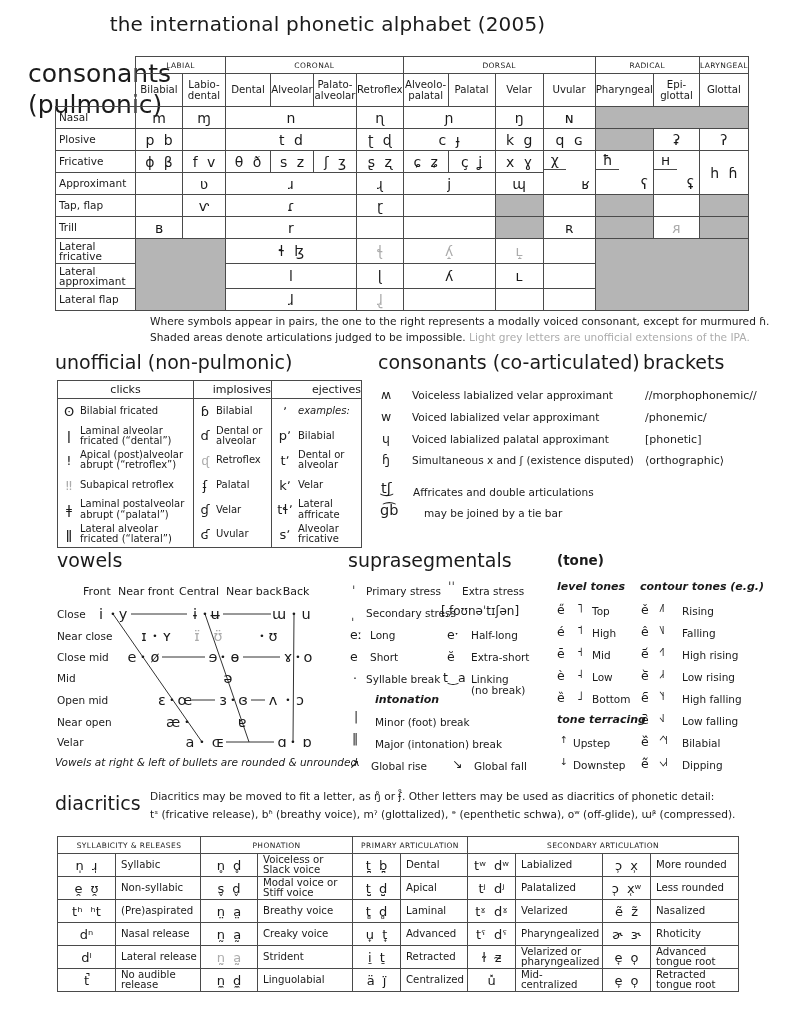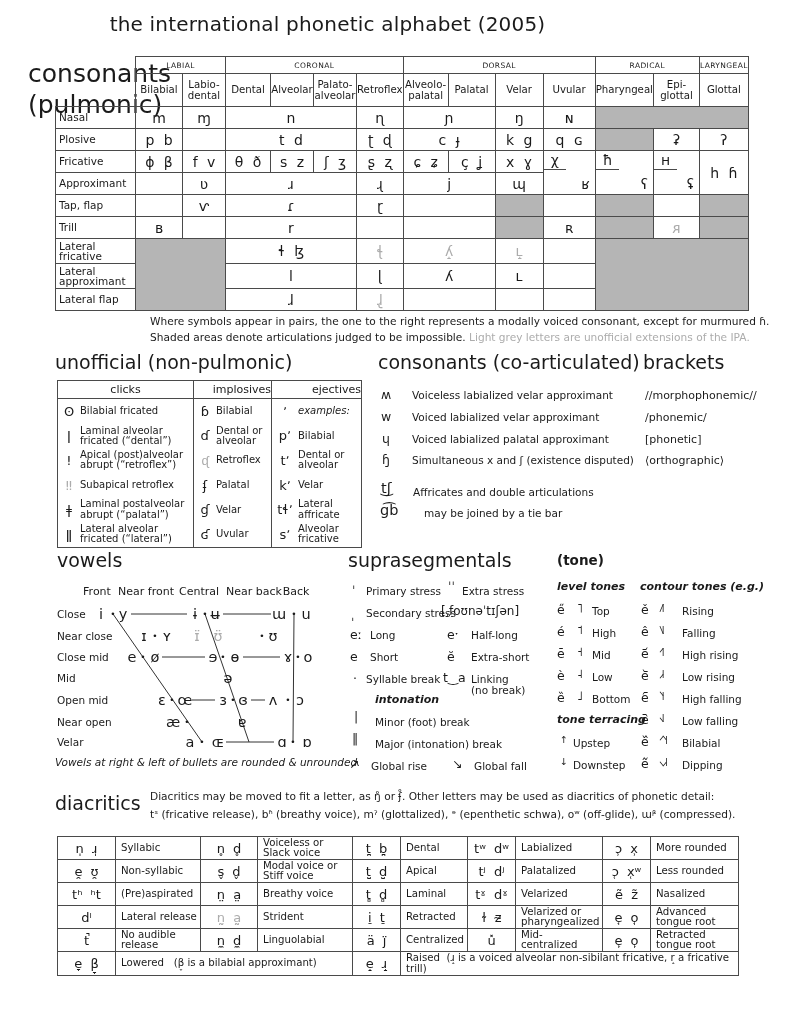--- a/index.html
+++ b/index.html
@@ -530,20 +530,26 @@
         <col style="width:57px">
         <col style="width:95px">
       <col style="width:48px">
         <col style="width:67px">
         <col style="width:48px">
         <col style="width:87px">
       <col style="width:48px">
         <col style="width:88px">
     </colgroup>
     <tbody>
+        <tr>
+      <th colspan="2">SYLLABICITY &amp; RELEASES</th>
+      <th colspan="2">PHONATION</th>
+      <th colspan="2">PRIMARY ARTICULATION</th>
+      <th colspan="4">SECONDARY ARTICULATION</th>
+    </tr>
     <tr style="height:23px">
       <td class="sym">n̩ ɹ̩</td>
           <td class="lbl">Syllabic</td>
       <td class="sym">n̥ d̥</td>
           <td class="lbl">Voiceless or
 Slack voice</td>
       <td class="sym">t̪ b̪</td>
           <td class="lbl">Dental</td>
       <td class="sym">tʷ dʷ</td>
           <td class="lbl">Labialized</td>
@@ -567,20 +573,32 @@
       <td class="sym">tʰ ʰt</td>
           <td class="lbl">(Pre)aspirated</td>
       <td class="sym">n̤ a̤</td>
           <td class="lbl">Breathy voice</td>
       <td class="sym">t̻ d̻</td>
           <td class="lbl">Laminal</td>
       <td class="sym">tˠ dˠ</td>
           <td class="lbl">Velarized</td>
       <td class="sym">ẽ z̃</td>
           <td class="lbl">Nasalized</td>
+    </tr>
+    <tr style="height:23px">
+      <td class="sym">dⁿ</td>
+          <td class="lbl">Nasal release</td>
+      <td class="sym">n̰ a̰</td>
+          <td class="lbl">Creaky voice</td>
+      <td class="sym">u̟ t̟</td>
+          <td class="lbl">Advanced</td>
+      <td class="sym">tˤ dˤ</td>
+          <td class="lbl">Pharyngealized</td>
+      <td class="sym">ɚ ɝ</td>
+          <td class="lbl">Rhoticity</td>
     </tr>
     <tr style="height:23px">
       <td class="sym">dˡ</td>
           <td class="lbl">Lateral release</td>
       <td class="sym gray">n̰̰ a̰̰</td>
           <td class="lbl">Strident</td>
       <td class="sym">i̠ t̠</td>
           <td class="lbl">Retracted</td>
       <td class="sym">ɫ z̴</td>
           <td class="lbl">Velarized or
@@ -597,22 +615,16 @@
           <td class="lbl">Linguolabial</td>
       <td class="sym">ä j̈</td>
           <td class="lbl">Centralized</td>
       <td class="sym">u̽</td>
           <td class="lbl">Mid-
 centralized</td>
       <td class="sym">e̙ o̙</td>
           <td class="lbl">Retracted
 tongue root</td>
     </tr>
-    <tr style="height:24px">
-      <td class="sym">e̞ β̞</td>
-      <td class="lbl" colspan="3">Lowered&nbsp;&nbsp;&nbsp;(β̞ is a bilabial approximant)</td>
-      <td class="sym">e̝ ɹ̝</td>
-      <td class="lbl" colspan="5">Raised&nbsp;&nbsp;(ɹ̝ is a voiced alveolar non-sibilant fricative, r̝ a fricative trill)</td>
-    </tr>
   </tbody>
     </table>
 
 </div>
 
 </body></html>

